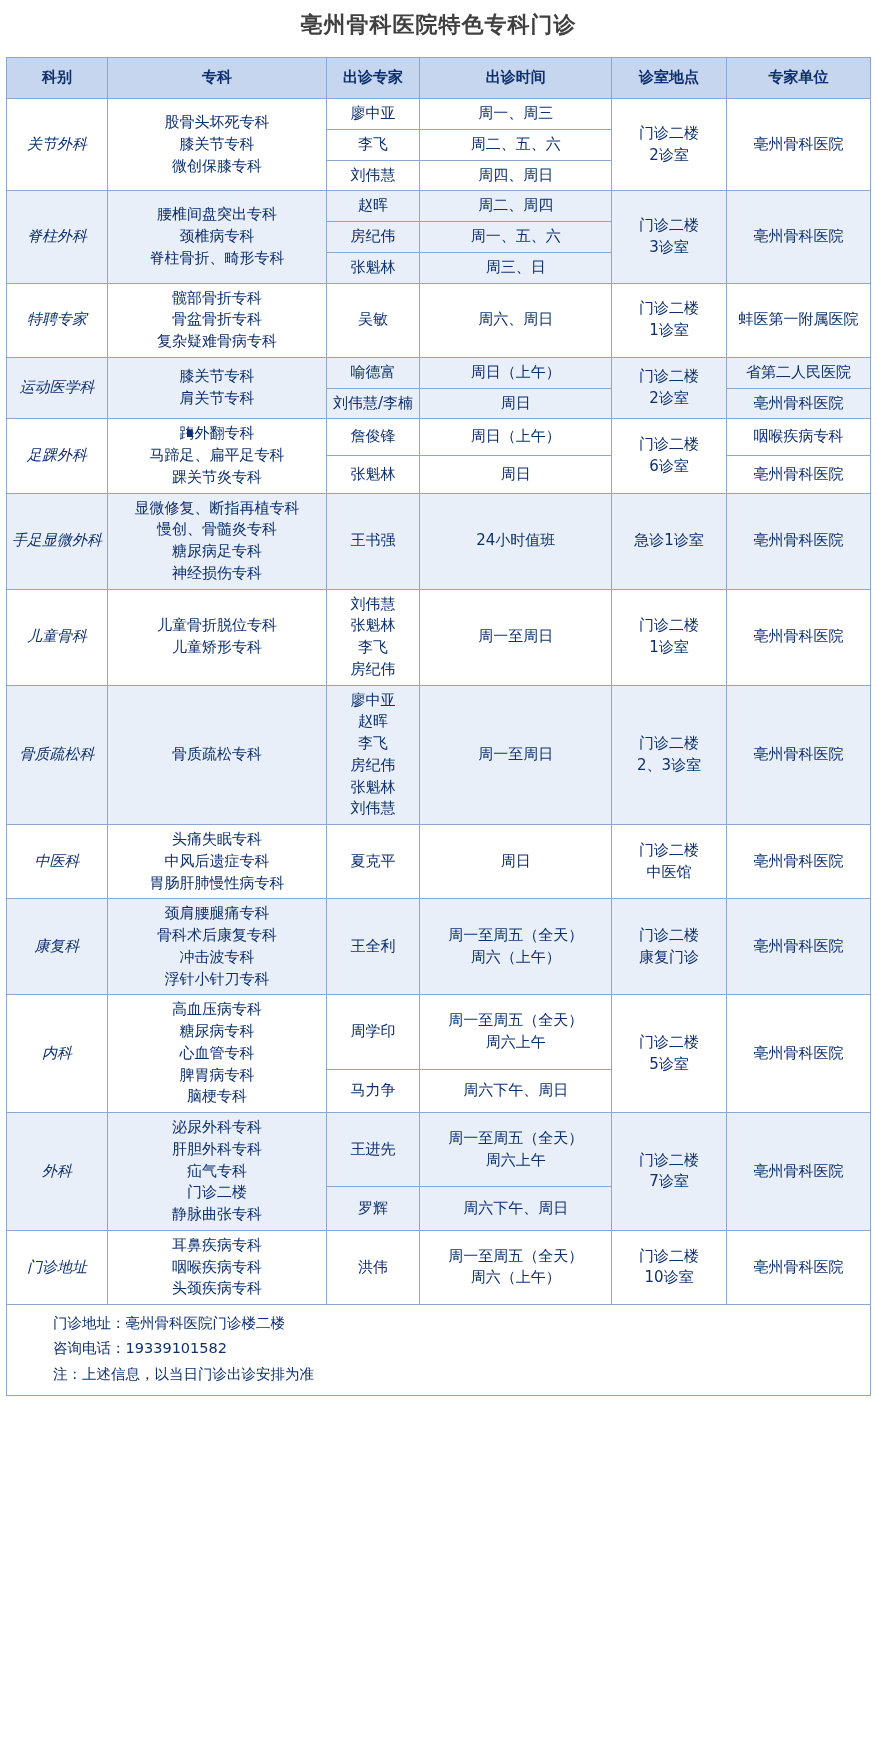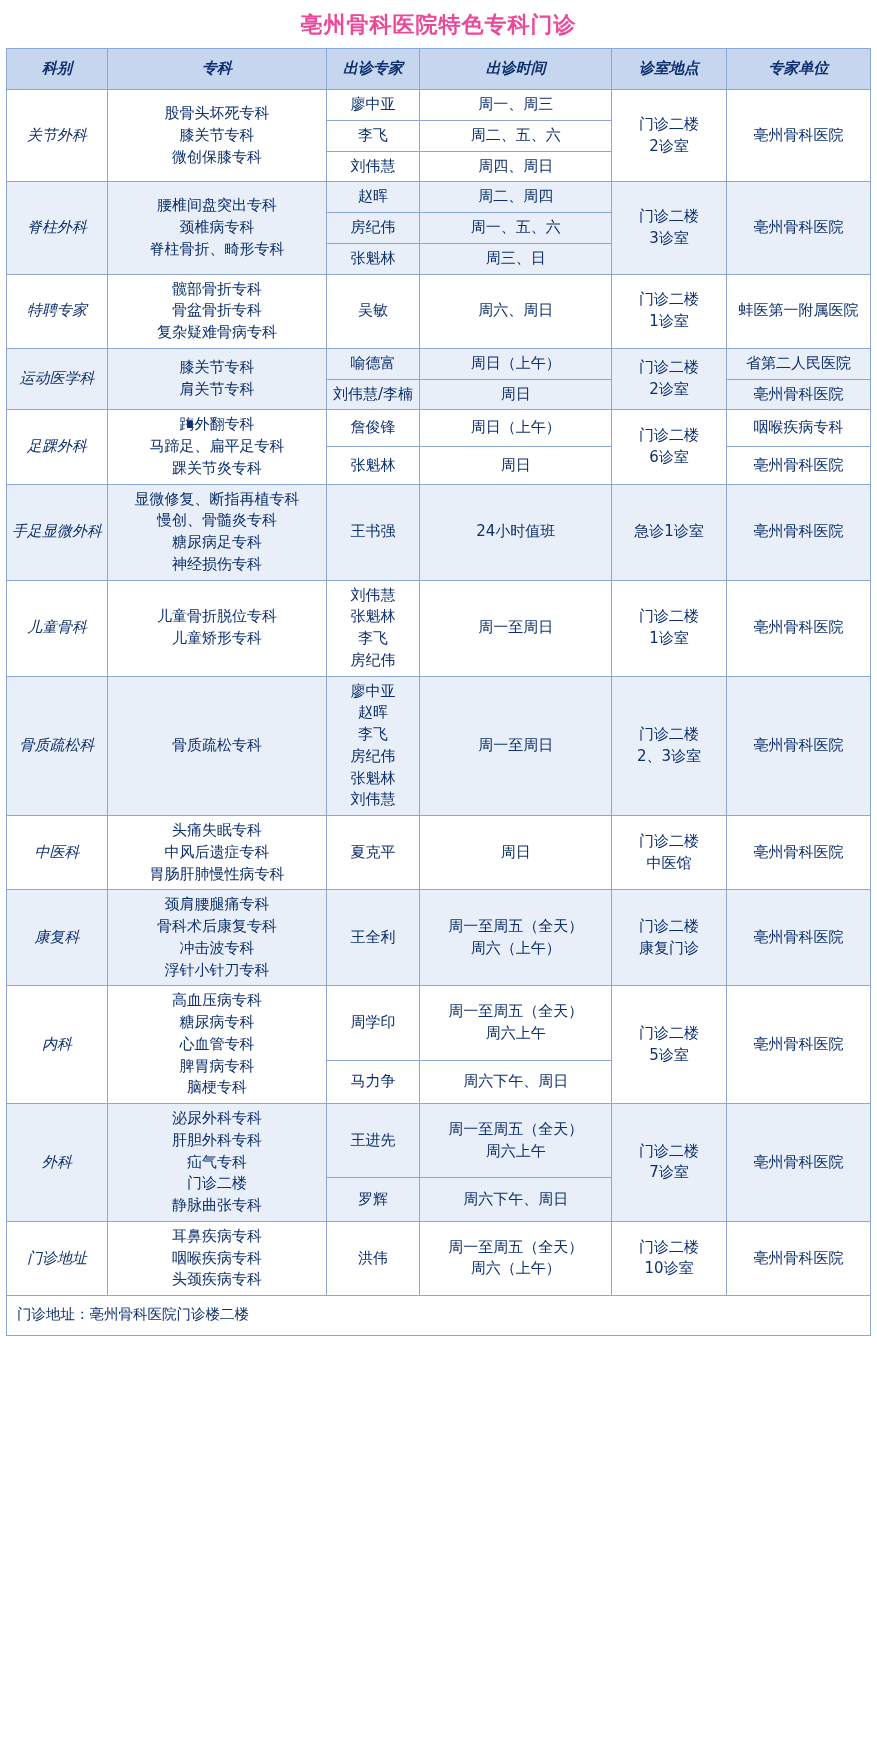--- a/index.html
+++ b/index.html
@@ -15,44 +15,43 @@
     width: 877px;
     min-height: 1744px;
     background: #ffffff;
     box-sizing: border-box;
     padding: 4px 6px 6px 6px;
   }
   .title {
     text-align: center;
     font-size: 22px;
     font-weight: bold;
-    color: #ec4899;
+    color: #404040;
     letter-spacing: 1px;
-    padding: 6px 0 8px 0;
+    padding: 6px 0 17px 0;
   }
   table.sched {
     border-collapse: collapse;
     width: 865px;
     table-layout: fixed;
   }
   table.sched td, table.sched th {
     border: 1px solid #8ba7d4;
     text-align: center;
     vertical-align: middle;
     font-size: 15px;
     line-height: 1.45;
     color: #0d2f6e;
     padding: 4px 2px;
   }
   thead th {
     background: #c5d6ee;
     font-weight: bold;
     font-size: 17px;
     height: 32px;
-    font-style: italic;
   }
   tbody tr.alt td {
     background: #e8eff8;
   }
   tbody tr td {
     background: #ffffff;
   }
   
   col.c0 { width: 95px; }
   col.c1 { width: 205px; }
@@ -69,21 +68,21 @@
     width: 865px;
     border: 1px solid #8ba7d4;
     border-top: none;
     box-sizing: border-box;
     padding: 6px 10px 8px 10px;
     font-size: 14.5px;
     line-height: 1.75;
     color: #0d2f6e;
     background: #ffffff;
   }
-  .footer div { white-space: pre-line; }
+  .footer div { white-space: pre-line; margin-left: 36px; }
 </style>
 </head>
 <body>
 
 <div id="page">
 
   <div class="title">亳州骨科医院特色专科门诊</div>
 
   <table class="sched">
     <colgroup>
@@ -293,15 +292,17 @@
 周六（上午）</td>
           <td rowspan="1" class="multi">门诊二楼
 10诊室</td>
           <td rowspan="1" class="multi">亳州骨科医院</td>
         </tr>
       </tbody>
   </table>
 
   <div class="footer">
     <div>门诊地址：亳州骨科医院门诊楼二楼</div>
+    <div>咨询电话：19339101582</div>
+    <div>注：上述信息，以当日门诊出诊安排为准</div>
   </div>
 
 </div>
 
 </body></html>

